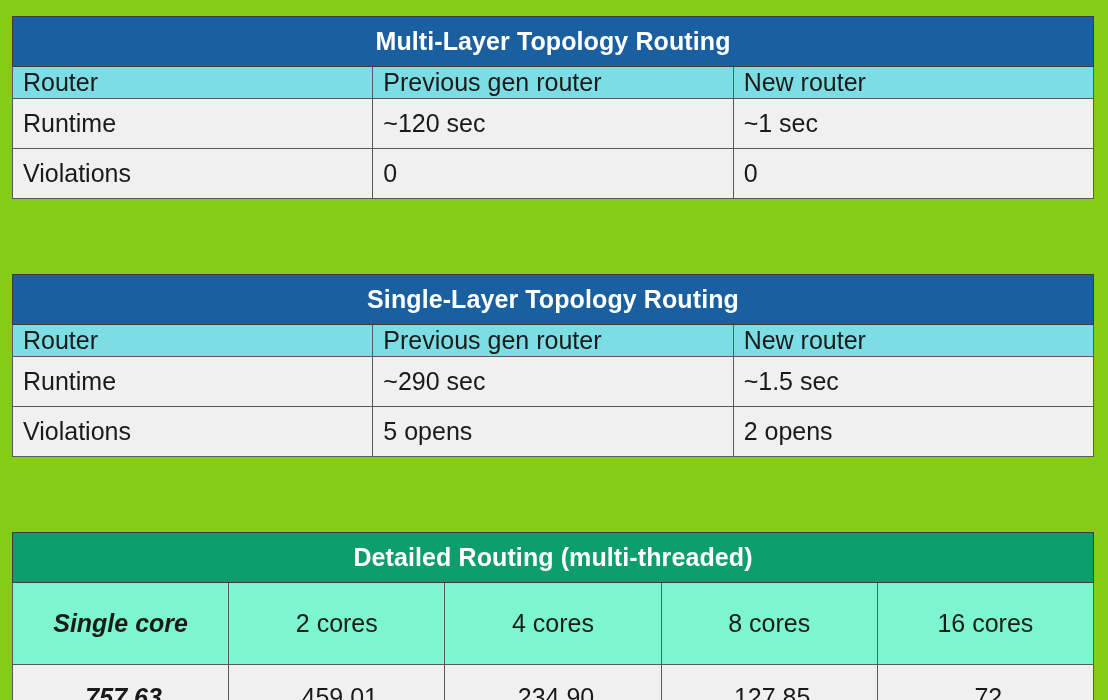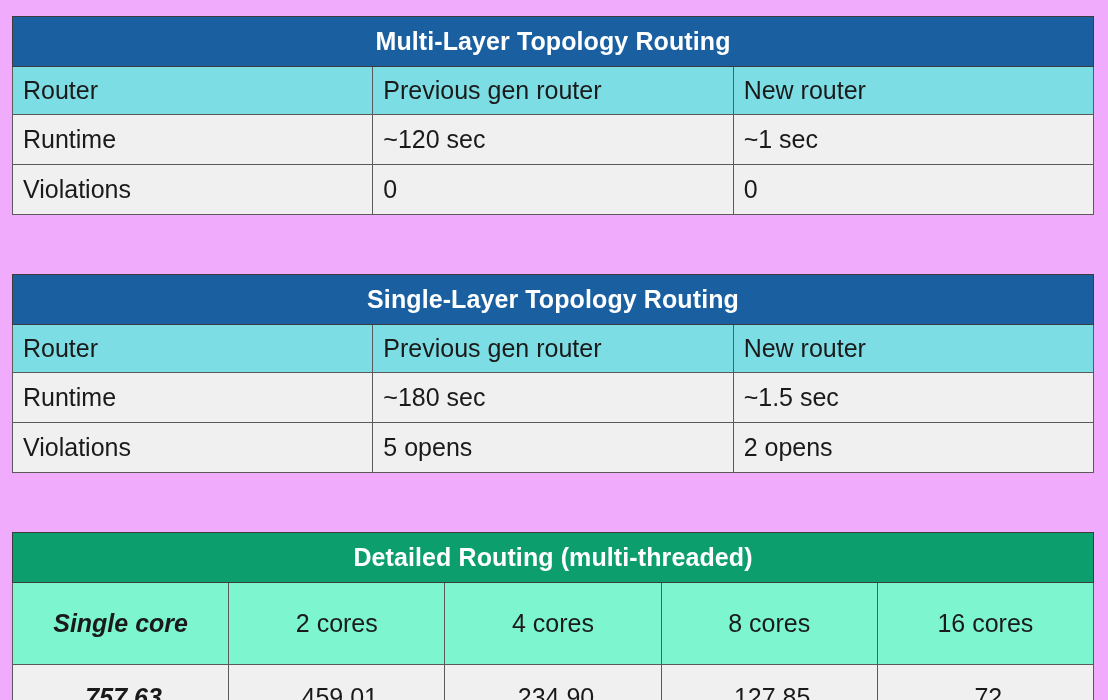--- a/index.html
+++ b/index.html
@@ -15,21 +15,21 @@
     overflow: hidden;
     position: relative;
   }
 
   .sheet {
     position: absolute;
     left: 0;
     top: 0;
     width: 1108px;
     height: 700px;
-    background: #f0abfc;
+    background: #84cc16;
   }
 
   .tbl {
     position: absolute;
     left: 12px;
     width: 1082px;
     border-collapse: collapse;
     table-layout: fixed;
     box-sizing: border-box;
   }
@@ -56,21 +56,21 @@
     letter-spacing: 0.1px;
     height: 50px;
     border-color: #3c3c3c !important;
   }
   .title-blue  { background: #1a5fa0 !important; }
   .title-green { background: #0d9e6e !important; }
 
   
   .sub-cyan td {
     background: #7ddde4 !important;
-    height: 48px;
+    height: 32px;
   }
   .sub-mint td {
     background: #7df5ce !important;
     height: 82px;
     text-align: center;
   }
 
   .data-row td { height: 50px; }
   .data-row-wide td { height: 67px; text-align: center; padding-left: 16px; }
 
@@ -125,21 +125,21 @@
       <tr>
         <td class="title-cell title-blue" colspan="3">Single-Layer Topology Routing</td>
       </tr>
       <tr class="sub-cyan">
         <td class="col-label">Router</td>
         <td class="col-prev">Previous gen router</td>
         <td class="col-new">New router</td>
       </tr>
       <tr class="data-row">
         <td>Runtime</td>
-        <td>~180 sec</td>
+        <td>~290 sec</td>
         <td>~1.5 sec</td>
       </tr>
       <tr class="data-row">
         <td>Violations</td>
         <td>5 opens</td>
         <td>2 opens</td>
       </tr>
     </tbody>
   </table>
 

